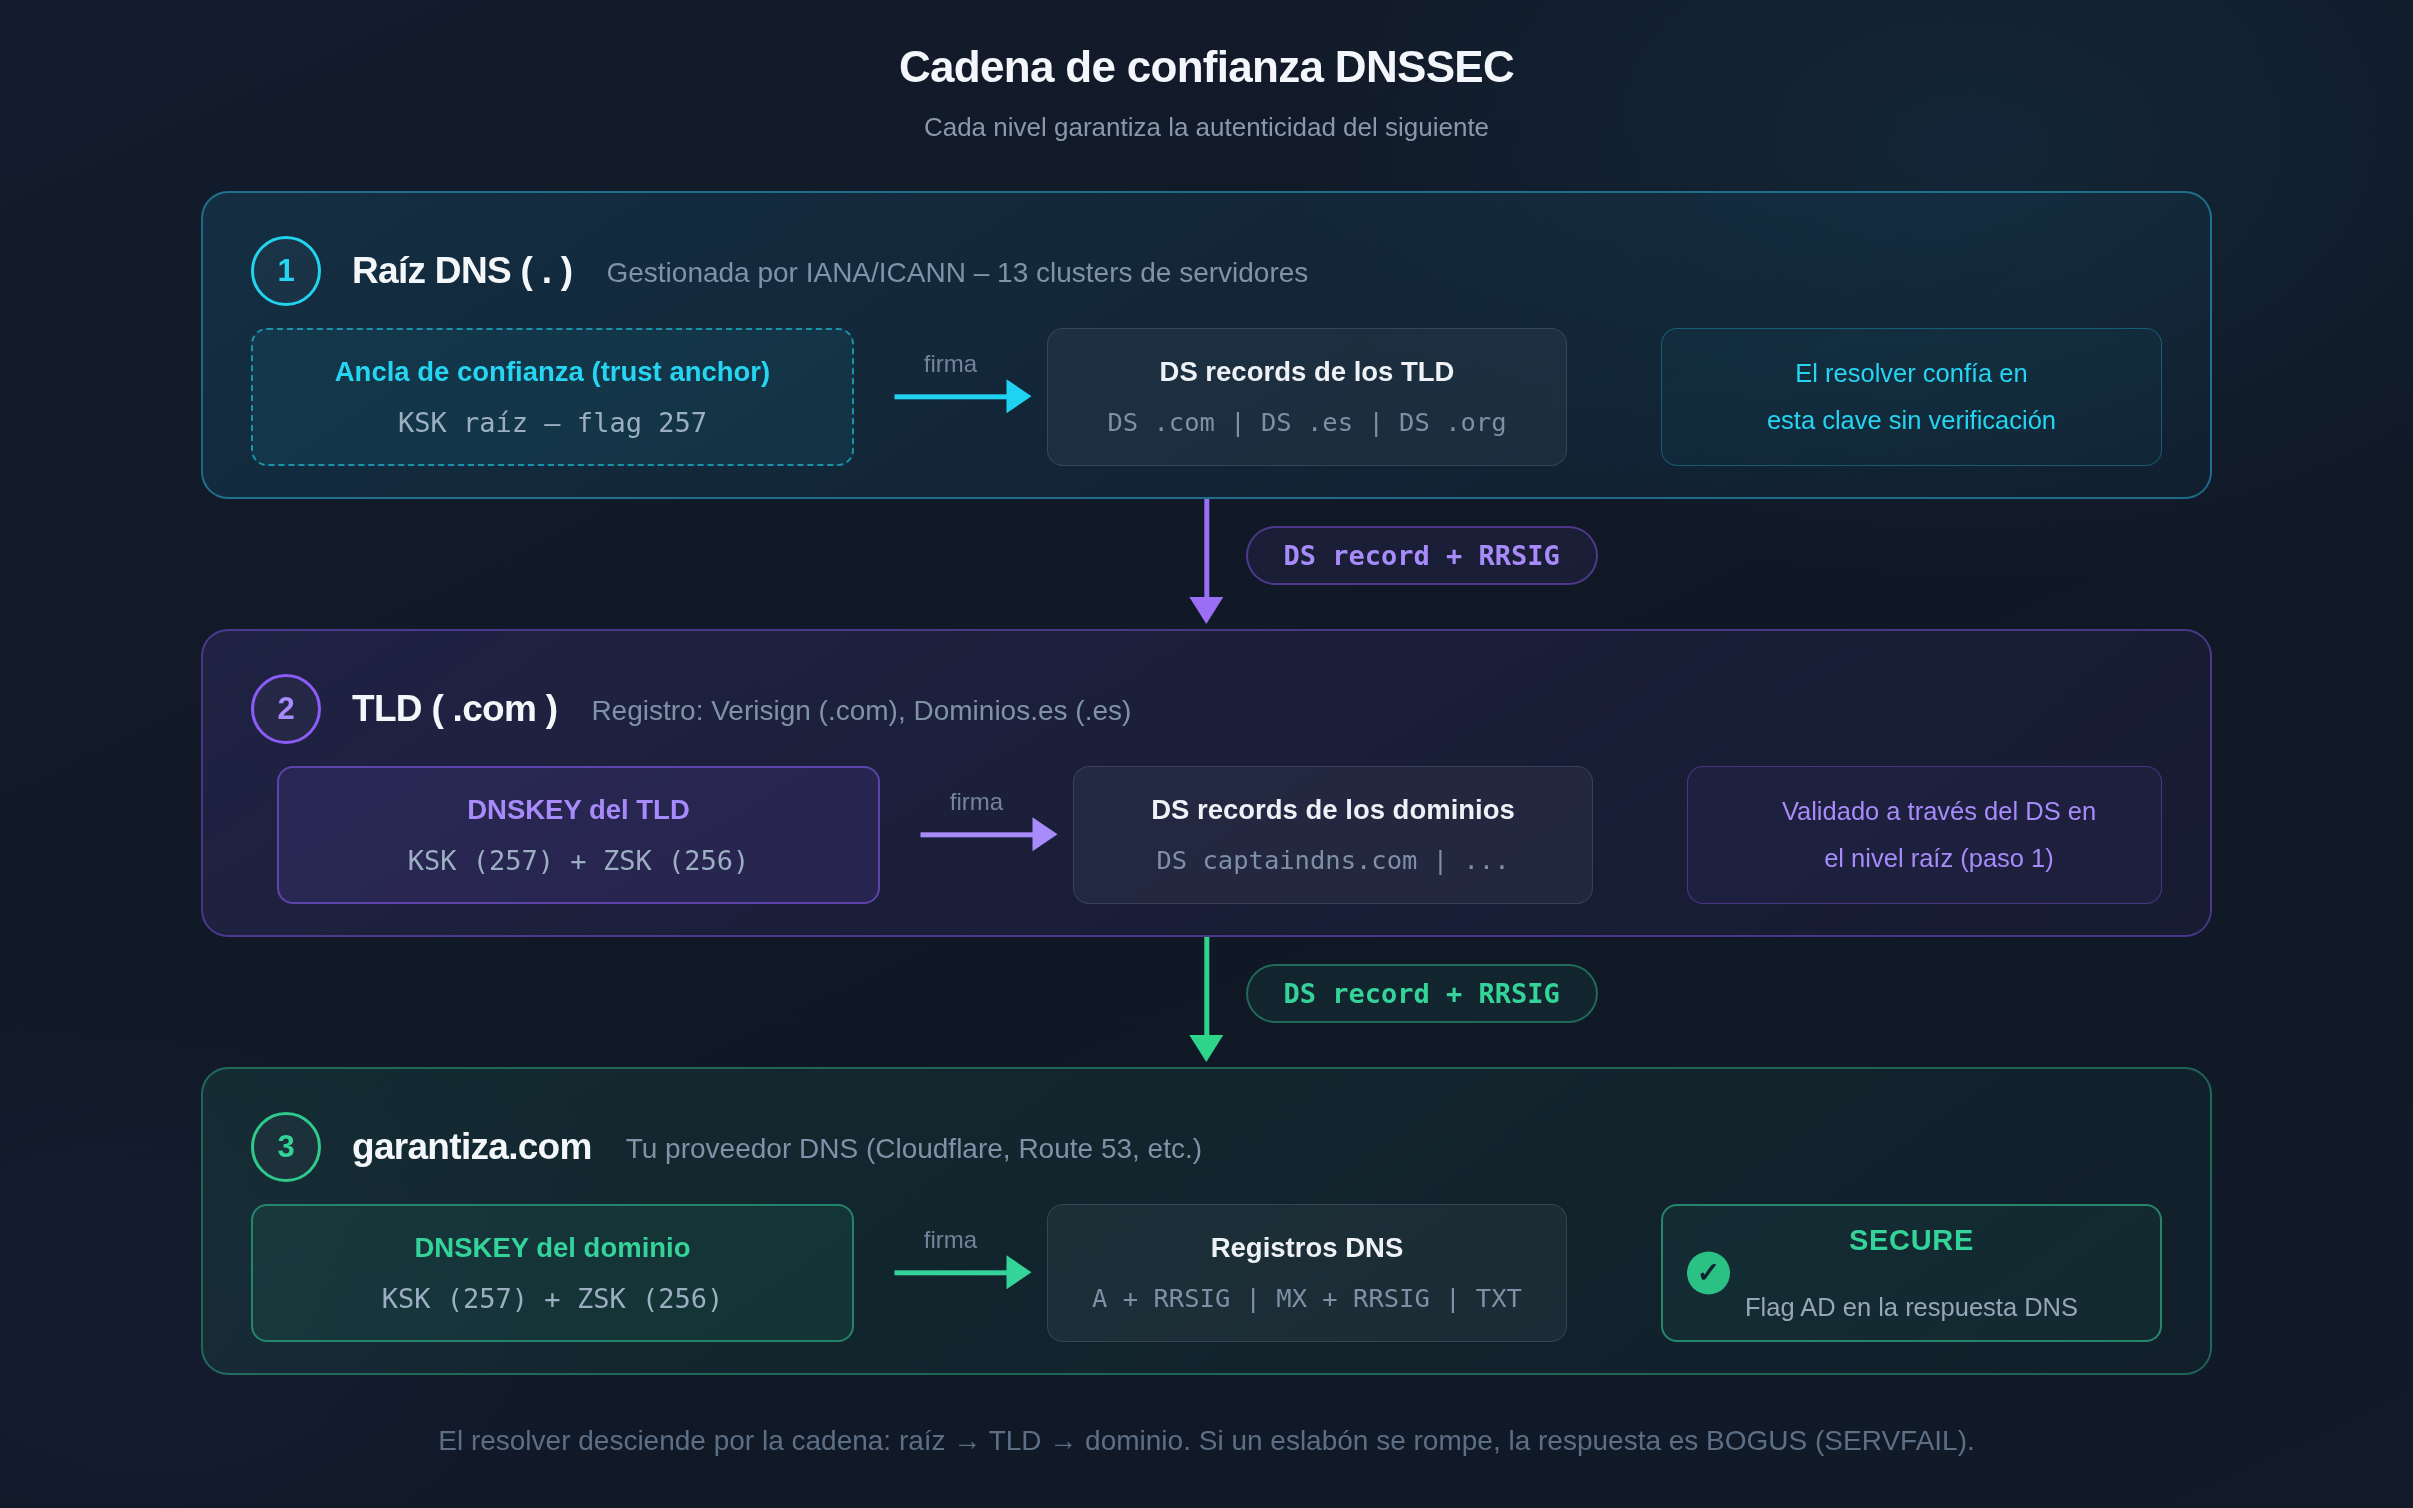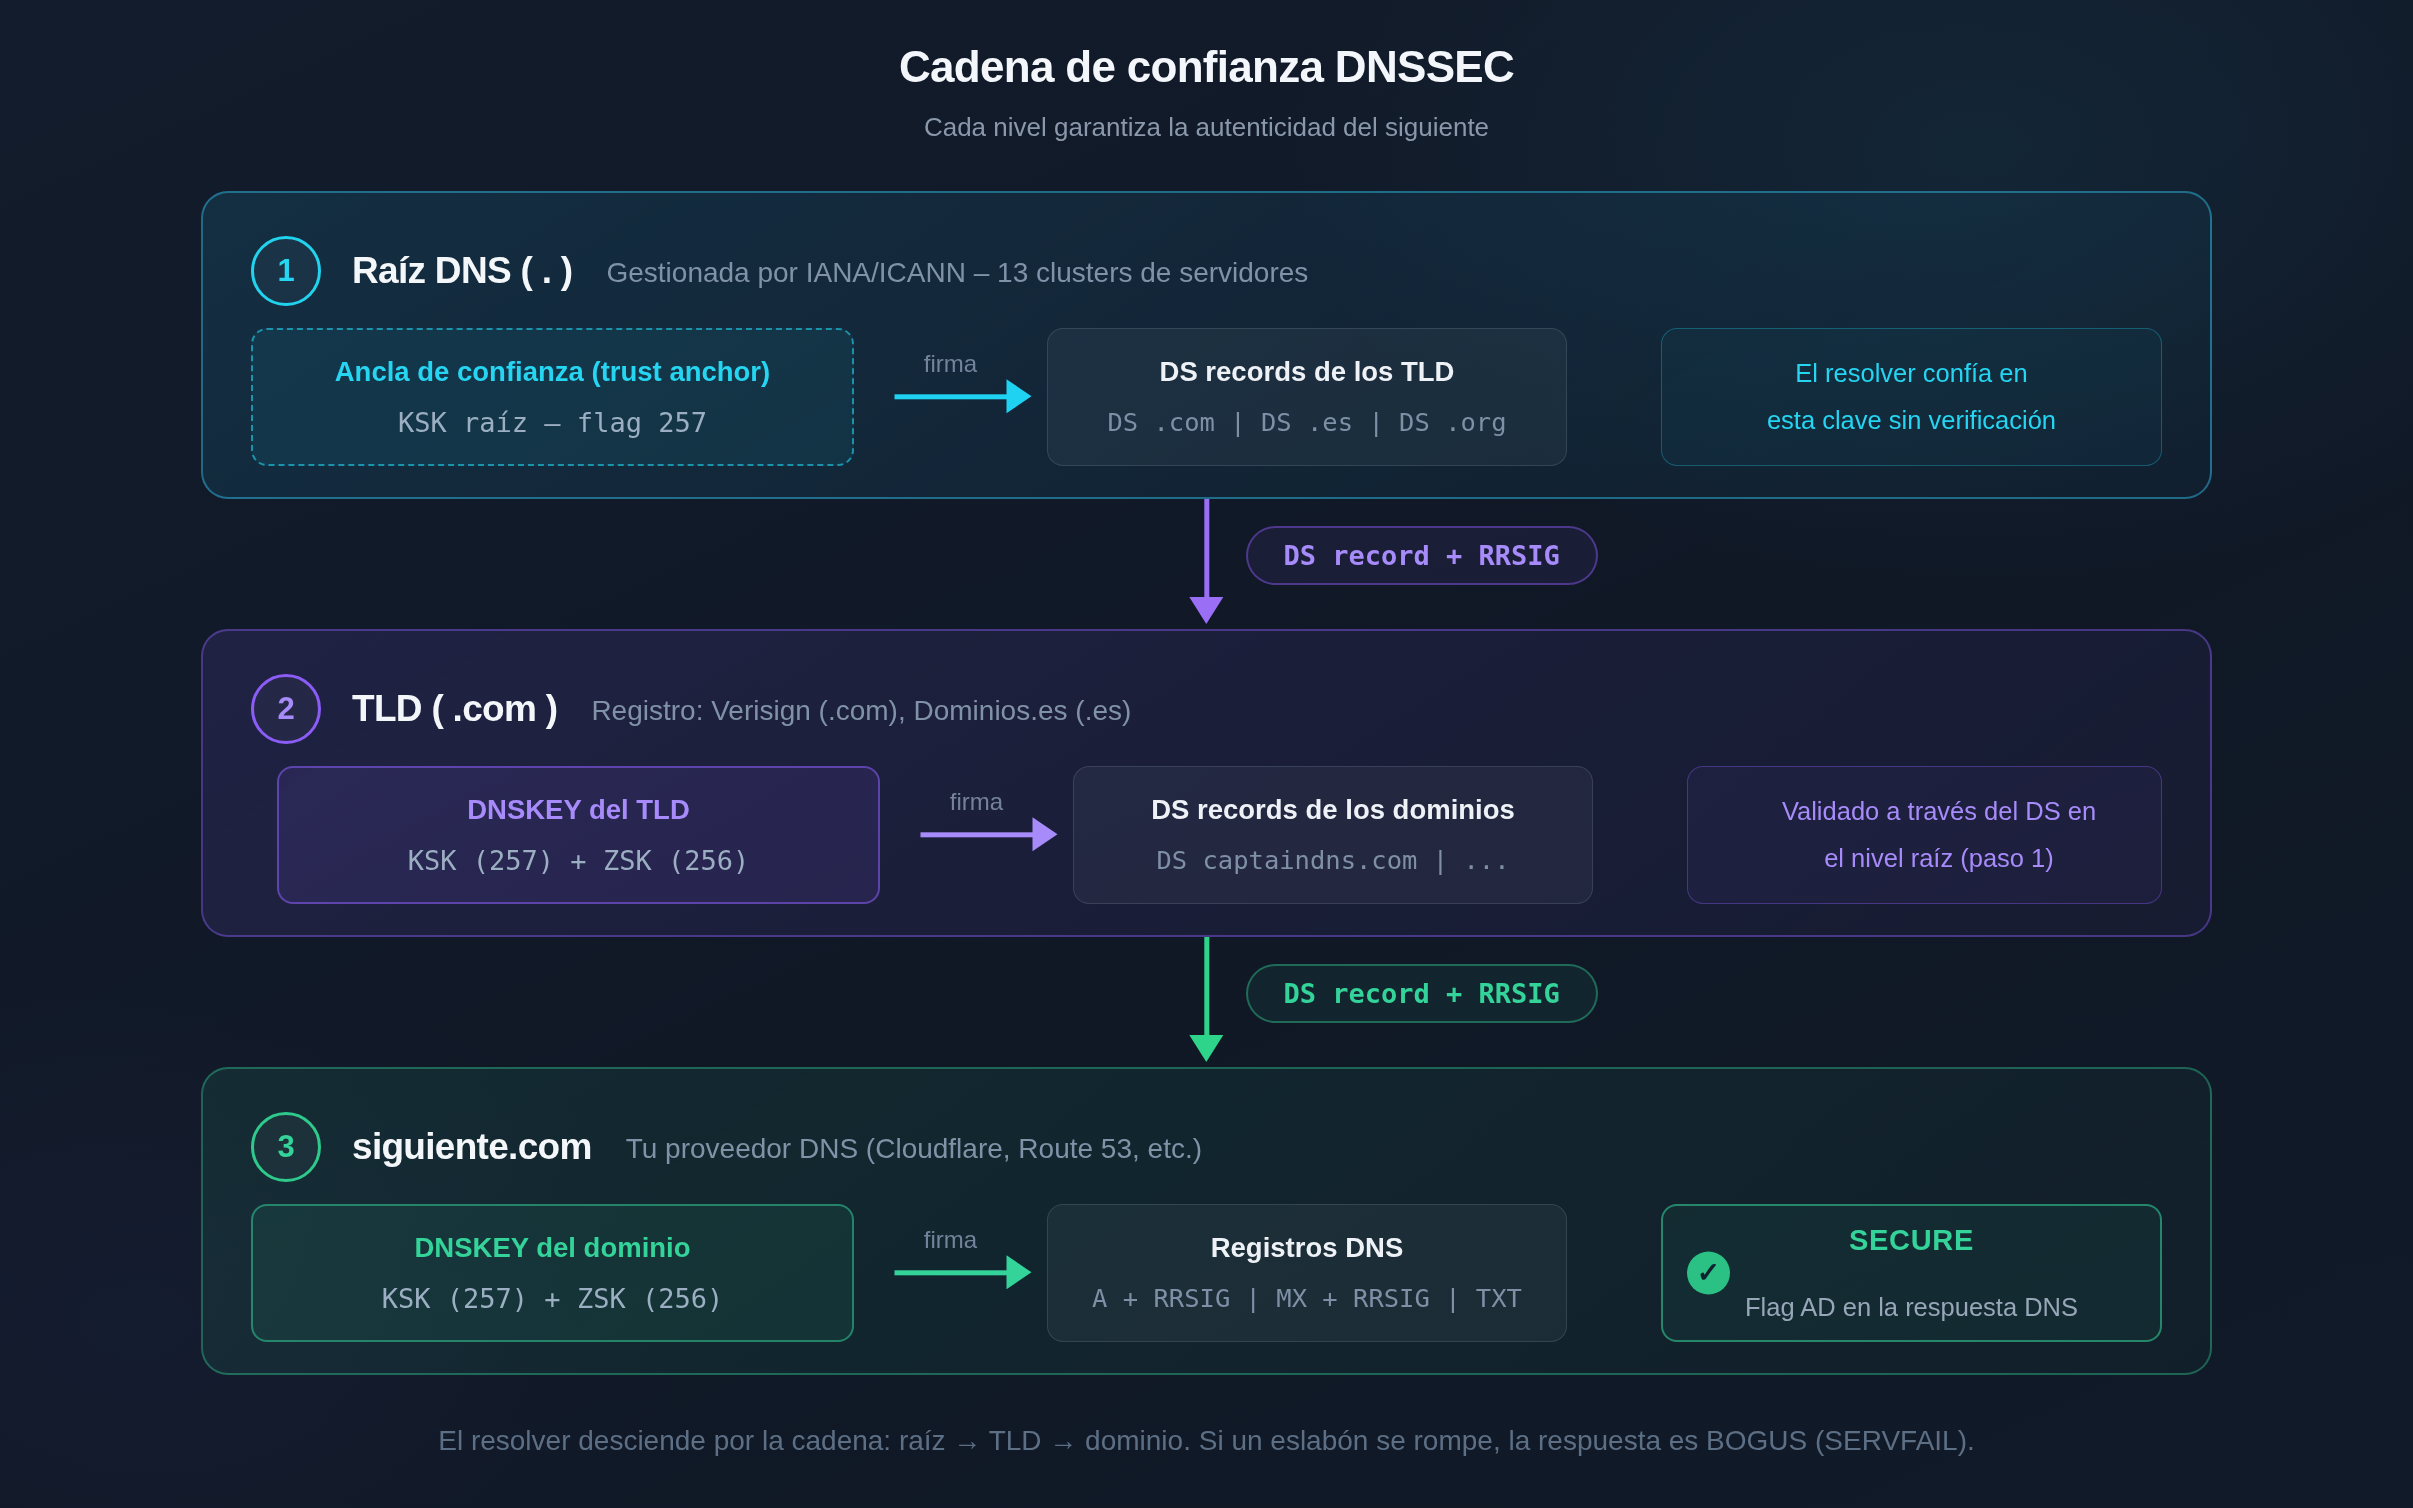--- a/index.html
+++ b/index.html
@@ -178,21 +178,21 @@
     </section>
 
     <div class="connector connector--green">
       <div class="varrow"></div>
       <div class="chain-badge">DS record + RRSIG</div>
     </div>
 
     <section class="level level--green">
       <div class="level-header">
         <div class="num-circle">3</div>
-        <div class="level-title">siguiente.com</div>
+        <div class="level-title">garantiza.com</div>
         <div class="level-note">Tu proveedor DNS (Cloudflare, Route 53, etc.)</div>
       </div>
       <div class="row">
         <div class="box key-box">
           <div class="key-title">DNSKEY del dominio</div>
           <div class="mono-sub">KSK (257) + ZSK (256)</div>
         </div>
         <div class="arrow-cell">
           <div class="firma-label">firma</div>
           <div class="harrow"></div>

